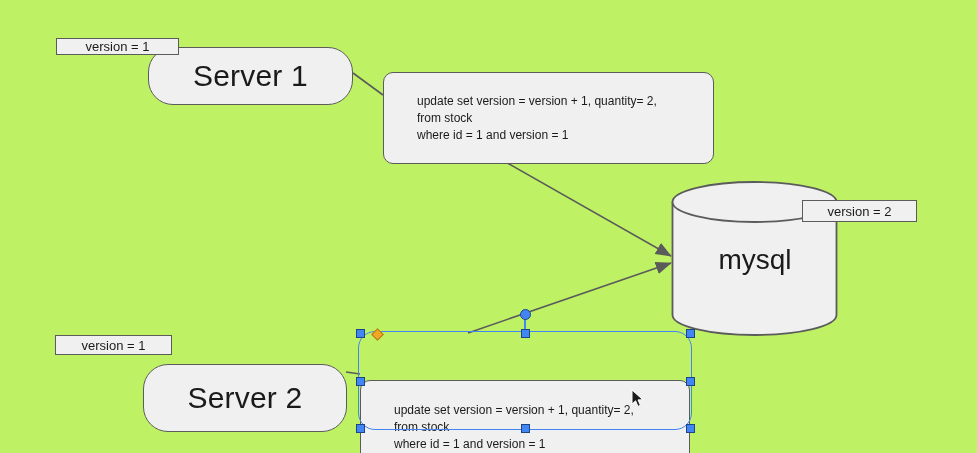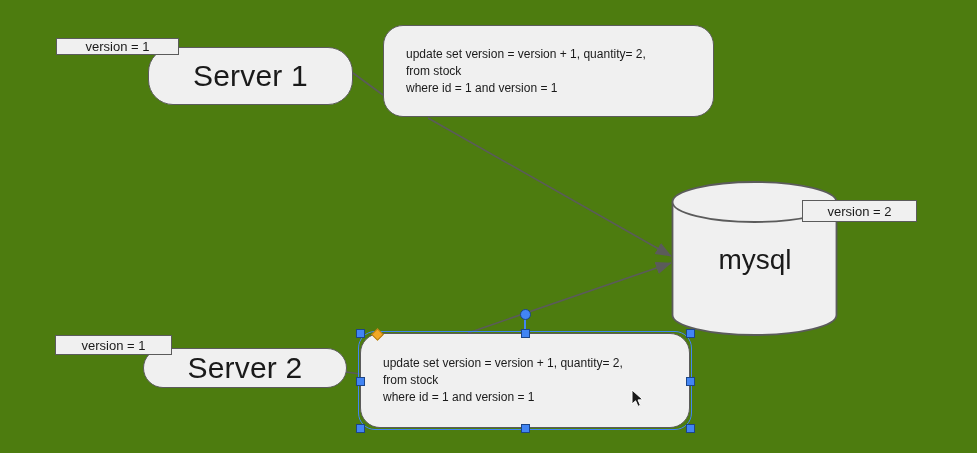--- a/index.html
+++ b/index.html
@@ -1,30 +1,31 @@
 <!DOCTYPE html>
 <html><head>
 <meta charset="utf-8">
 <style>
   html,body{margin:0;padding:0;background:#ffffff;}
   .canvas{
-    position:relative;width:977px;height:453px;background:#4d7c0f;overflow:hidden;
+    position:relative;width:977px;height:453px;background:#bef264;overflow:hidden;
     font-family:"Liberation Sans","DejaVu Sans",sans-serif;color:#1a1a1a;
   }
   .lines-svg{position:absolute;left:0;top:0;width:977px;height:453px;z-index:1;}
   .shape{
     position:absolute;background:#f0f0f0;border:1.6px solid #5b5b5b;box-sizing:border-box;
     display:flex;align-items:center;justify-content:center;
   }
   .server-box{z-index:2;font-size:30px;letter-spacing:0.2px;border-radius:25px;}
   .version-label{z-index:5;font-size:13px;}
   .query-box{
-    z-index:2;border-radius:20px;justify-content:flex-start;
-    padding-left:22px;padding-right:10px;font-size:12px;line-height:17px;
+    z-index:2;border-radius:10px;justify-content:flex-start;
+    padding-left:33px;padding-right:10px;font-size:12px;line-height:17px;
     white-space:pre-line;
+    margin-top:47px;
   }
   .selection-border{
     position:absolute;border:1.8px solid #4285f4;border-radius:17px;
     box-sizing:border-box;z-index:3;pointer-events:none;
   }
   .handle{
     position:absolute;width:7px;height:7px;background:#4285f4;
     border:1px solid #1c4587;box-sizing:content-box;z-index:6;
   }
   .adjust-diamond{
@@ -74,21 +75,21 @@
 from stock
 where id = 1 and version = 1</div>
 
   <div class="shape version-label" style="left:802px;top:200px;width:115px;height:22px;">version = 2</div>
 
   <div style="position:absolute;left:680px;top:244px;width:150px;text-align:center;
               font-size:28px;z-index:2;">mysql</div>
 
   <div class="shape version-label" style="left:55px;top:335px;width:117px;height:20px;">version = 1</div>
 
-  <div class="shape server-box" style="left:143px;top:348px;width:204px;height:40px;">Server 2</div>
+  <div class="shape server-box" style="left:143px;top:364px;width:204px;height:68px;">Server 2</div>
 
   <div class="shape query-box" style="left:360px;top:333px;width:330px;height:95px;">update set version = version + 1, quantity= 2,
 from stock
 where id = 1 and version = 1</div>
 
   <div class="selection-border" style="left:358px;top:331px;width:334px;height:99px;"></div>
 
   <div class="handle" style="left:356px;top:329px;"></div>
   <div class="handle" style="left:521px;top:329px;"></div>
   <div class="handle" style="left:686px;top:329px;"></div>

